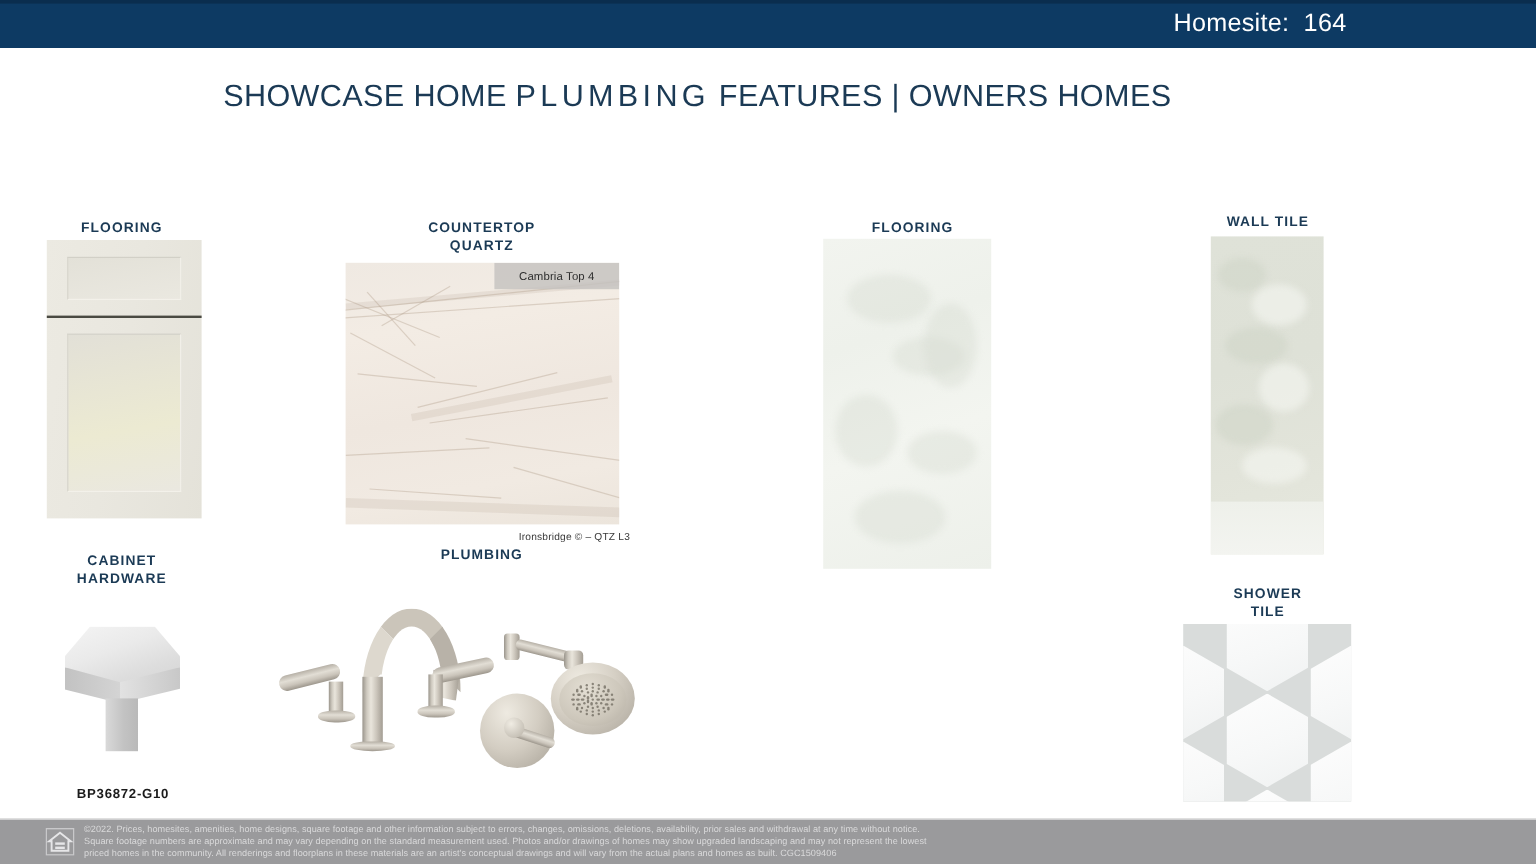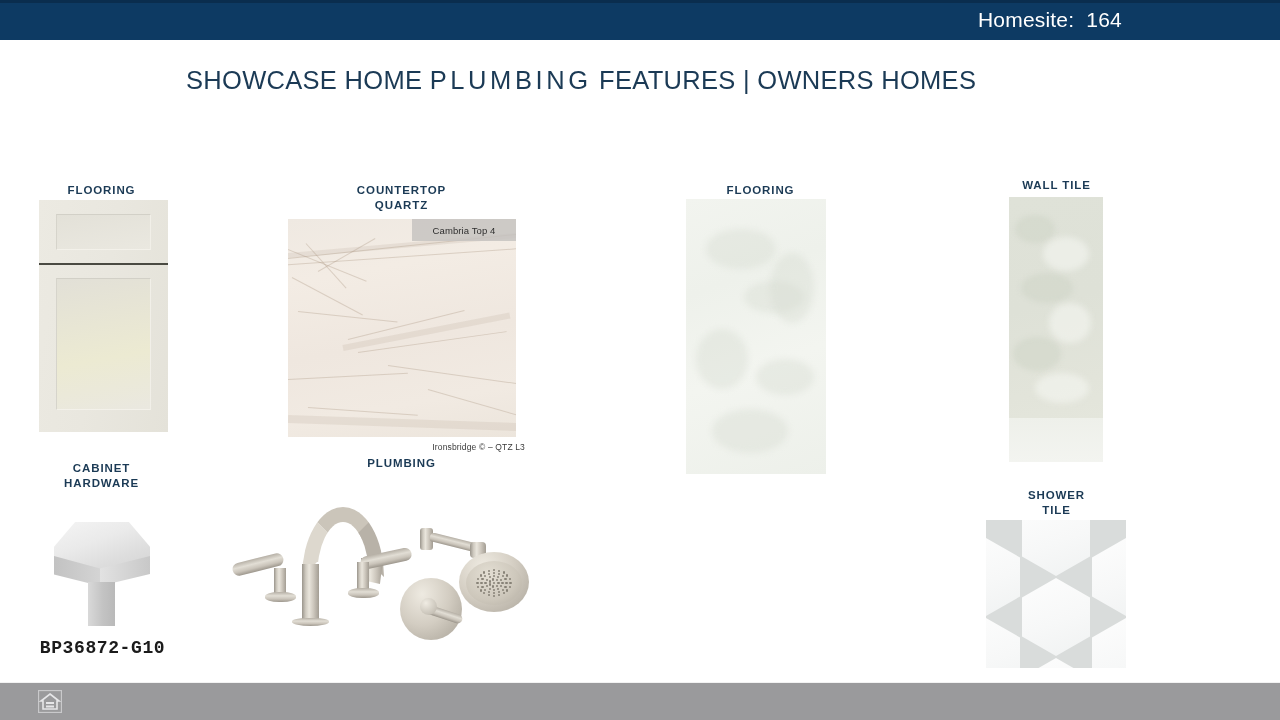--- a/index.html
+++ b/index.html
@@ -193,25 +193,25 @@
     clip-path: polygon(0% 42%, 100% 0%, 100% 60%, 0% 100%);
   }
   .knob-stem {
     position: absolute;
     left: 38px; top: 70px;
     width: 27px; height: 44px;
     background: linear-gradient(90deg,#d9d9d9,#c3c3c3 55%,#b9b9b9);
   }
   .knob-code {
     position: absolute;
-    left: 20px; top: 638px;
+    left: 20px; top: 656px;
     width: 165px;
     text-align: center;
-    font-family: Liberation Mono, monospace;
-    font-size: 18px;
+    font-family: Liberation Sans, sans-serif;
+    font-size: 11px;
     font-weight: bold;
     color: #1b1b1b;
     letter-spacing: 0.6px;
   }
 
   
   .plumb-wrap { position: absolute; left: 244px; top: 492px; width: 300px; height: 150px; }
   .metal-v { background: linear-gradient(90deg,#9a958c 0%,#cfcac0 22%,#e9e5dc 42%,#cdc7bd 68%,#a39d93 100%); }
   .metal-h { background: linear-gradient(180deg,#b6b0a6 0%,#e2ded5 38%,#cac4ba 70%,#9d978d 100%); }
 
@@ -517,14 +517,17 @@
 <div class="footer">
   <div class="footer-top-line"></div>
 </div>
 <svg class="eho-icon" viewBox="0 0 24 23">
   <rect x="0.5" y="0.5" width="23" height="22" fill="none" stroke="#c9c9cb" stroke-width="1.3"></rect>
   <path d="M12 4 L21 11 L19 11 L19 19 L5 19 L5 11 L3 11 Z" fill="none" stroke="#e6e6e8" stroke-width="1.6"></path>
   <rect x="8" y="12" width="8" height="2" fill="#e6e6e8"></rect>
   <rect x="8" y="15.5" width="8" height="2" fill="#e6e6e8"></rect>
 </svg>
 <div class="footer-text">
+  <div>©2022. Prices, homesites, amenities, home designs, square footage and other information subject to errors, changes, omissions, deletions, availability, prior sales and withdrawal at any time without notice.</div>
+  <div>Square footage numbers are approximate and may vary depending on the standard measurement used. Photos and/or drawings of homes may show upgraded landscaping and may not represent the lowest</div>
+  <div>priced homes in the community. All renderings and floorplans in these materials are an artist's conceptual drawings and will vary from the actual plans and homes as built. CGC1509406</div>
 </div>
 <div class="kolter-logo"><span class="bold">KOLTER</span><span class="reg">HOMES</span><span class="reg-mark">®</span></div>
 
 </body></html>

